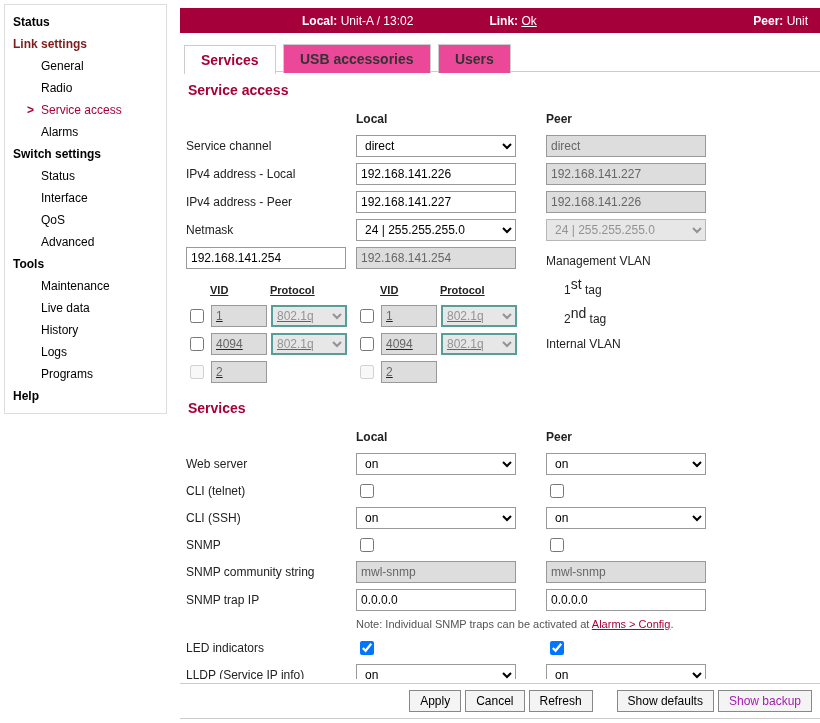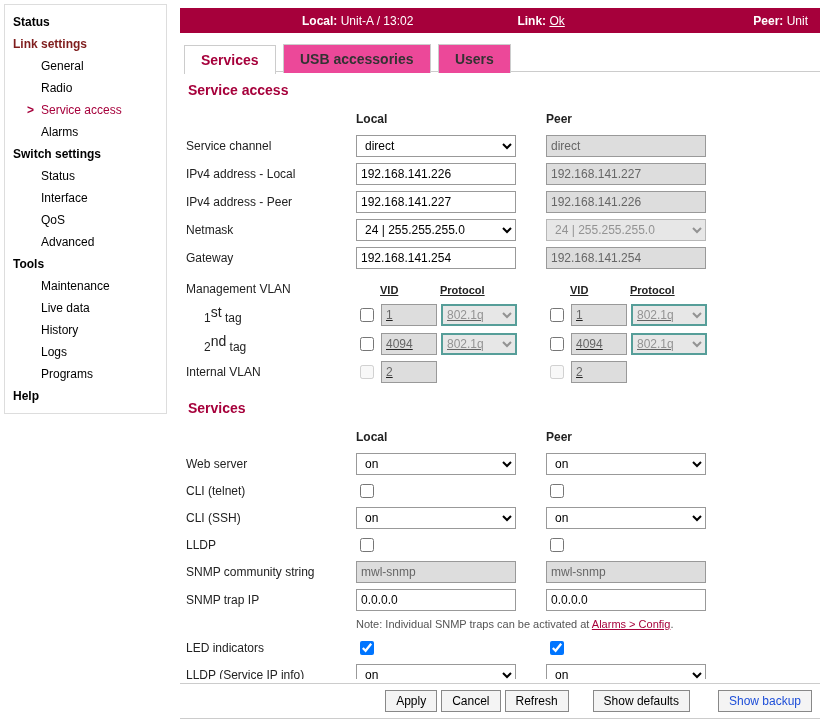--- a/index.html
+++ b/index.html
@@ -9,21 +9,21 @@
   .sidebar { position:absolute; left:4px; top:4px; width:163px; border:1px solid #ddd; background:#fff; padding:6px 0; }
   .side-h { font-weight:bold; color:#000; padding:4px 8px; }
   .side-h.active { color:#7f1d1d; }
   .side-item { padding:4px 8px 4px 36px; color:#000; cursor:pointer; white-space:nowrap; }
   .side-item.active { color:#a6003b; }
   .chev { color:#a6003b; font-weight:bold; display:inline-block; width:10px; margin-left:-14px; margin-right:4px; }
   
   .statusbar { position:absolute; left:180px; top:8px; right:0; height:25px; background:#a6003b; color:#fff; font-size:12px; display:flex; align-items:center; padding:0 12px; }
   .statusbar .sec { white-space:nowrap; }
   .statusbar .sec.l { margin-left:110px; }
-  .statusbar .sec.m { margin-left:104px; }
+  .statusbar .sec.m { margin-left:76px; }
   .statusbar .sec.r { margin-left:auto; }
   .statusbar b { font-weight:bold; }
   .statusbar a { color:#fff; text-decoration:underline; }
   
   .tabrow { position:absolute; left:184px; top:44px; right:0; border-bottom:1px solid #ccc; height:28px; }
   .tab { display:inline-block; padding:6px 16px; font-size:14px; font-weight:bold; border:1px solid #ccc; border-bottom:none; margin-right:4px; background:#ec4899; color:#333; position:relative; top:0; }
   .tab.active { background:#fff; color:#a6003b; top:1px; }
   
   .content { position:absolute; left:180px; top:74px; right:2px; bottom:44px; overflow:hidden; padding:0 6px; }
   .sec-title { color:#a6003b; font-size:14px; font-weight:bold; margin:8px 0 10px 2px; }
@@ -41,21 +41,21 @@
   .vlan-head { display:flex; gap:4px; }
   .vlan-head span { display:inline-block; font-size:11px; font-weight:bold; }
   .vlan-head .sp { width:20px; }
   .vlan-head .c1 { width:56px; }
   .vlan-head .c2 { width:76px; }
   .note { font-size:11px; color:#555; padding-top:4px; }
   .note a { color:#a6003b; text-decoration:underline; }
   
   .bottombar { position:absolute; left:180px; right:0; bottom:4px; height:36px; border-top:1px solid #ccc; border-bottom:1px solid #ccc; display:flex; align-items:center; justify-content:flex-end; padding:0 8px; gap:4px; background:#fff; }
   .btn { border:1px solid #888; background:#f4f4f4; font-family:inherit; font-size:12px; padding:3px 10px; cursor:pointer; }
-  .btn[disabled] { color:#1d4ed8;margin-left:24px; }
+  .btn[disabled] { color:#a21caf; }
 </style>
 </head>
 <body>
 <div class="root">
 
 <div class="sidebar">
   <div class="side-h">Status</div>
   <div class="side-h active">Link settings</div>
     <div class="side-item">General</div>
     <div class="side-item">Radio</div>
@@ -105,21 +105,20 @@
     <div class="cell"><input class="tx" disabled="" value="192.168.141.227" style=""></div>
 
     <div class="rowlbl">IPv4 address - Peer</div>
     <div class="cell"><input class="tx" value="192.168.141.227" style=""></div>
     <div class="cell"><input class="tx" disabled="" value="192.168.141.226" style=""></div>
 
     <div class="rowlbl">Netmask</div>
     <div class="cell"><select class="sel"><option>24   |   255.255.255.0</option></select></div>
     <div class="cell"><select class="sel" disabled=""><option>24   |   255.255.255.0</option></select></div>
 
-    <div class="rowlbl">Gateway</div>
     <div class="cell"><input class="tx" value="192.168.141.254" style=""></div>
     <div class="cell"><input class="tx" disabled="" value="192.168.141.254" style=""></div>
 
     <div class="rowlbl" style="padding-top:10px">Management VLAN</div>
     <div class="cell" style="padding-top:10px">
           <div class="vlan-head">
             <span class="sp"></span>
             <span class="c1">VID</span>
             <span class="c2">Protocol</span>
           </div>
@@ -191,21 +190,21 @@
     <div class="cell"><select class="sel"><option>on</option></select></div>
 
     <div class="rowlbl">CLI (telnet)</div>
     <div class="cell"><input type="checkbox" class="cb" style=""></div>
     <div class="cell"><input type="checkbox" class="cb" style=""></div>
 
     <div class="rowlbl">CLI (SSH)</div>
     <div class="cell"><select class="sel"><option>on</option></select></div>
     <div class="cell"><select class="sel"><option>on</option></select></div>
 
-    <div class="rowlbl">LLDP</div>
+    <div class="rowlbl">SNMP</div>
     <div class="cell"><input type="checkbox" class="cb" style=""></div>
     <div class="cell"><input type="checkbox" class="cb" style=""></div>
 
     <div class="rowlbl">SNMP community string</div>
     <div class="cell"><input class="tx" disabled="" value="mwl-snmp" style=""></div>
     <div class="cell"><input class="tx" disabled="" value="mwl-snmp" style=""></div>
 
     <div class="rowlbl">SNMP trap IP</div>
     <div class="cell"><input class="tx" value="0.0.0.0" style=""></div>
     <div class="cell"><input class="tx" value="0.0.0.0" style=""></div>

